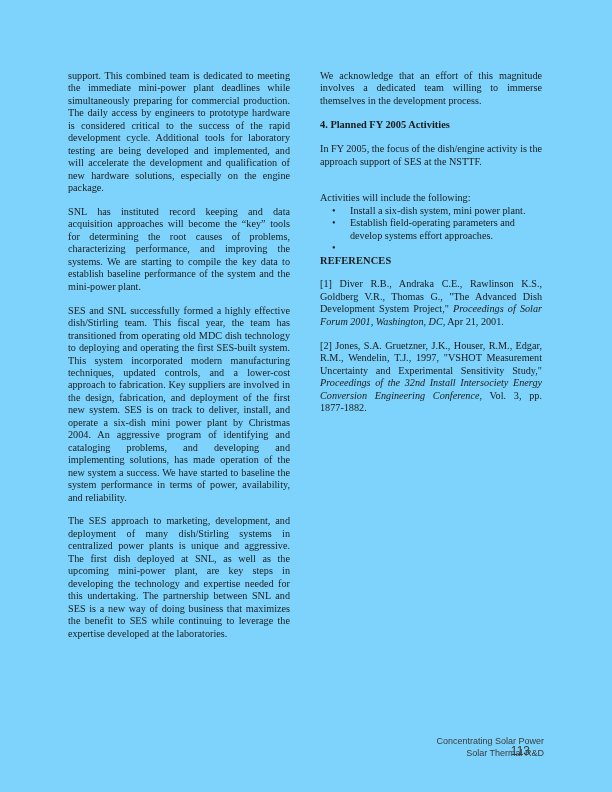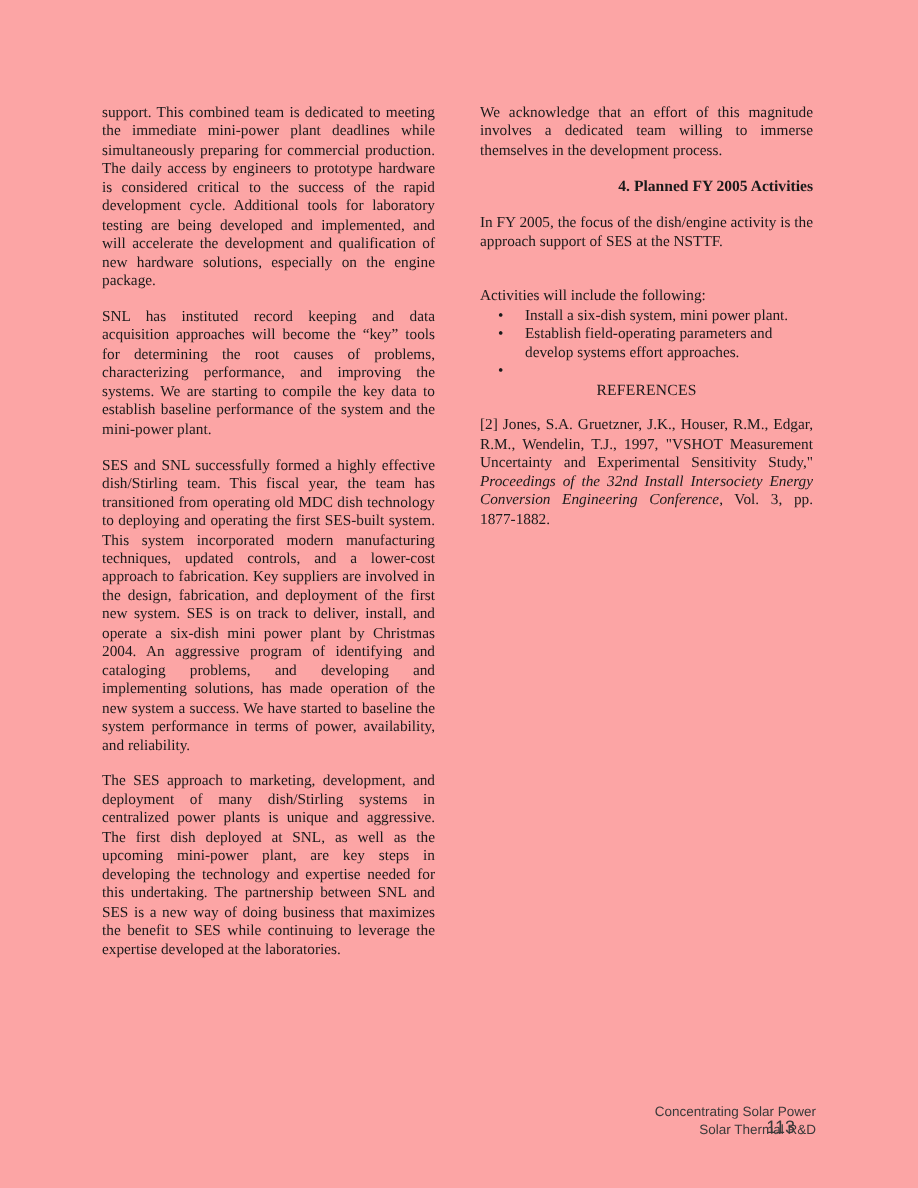--- a/index.html
+++ b/index.html
@@ -15,21 +15,21 @@
     color: #1a1a1a;
     overflow: hidden;
   }
 
   .page {
     position: absolute;
     left: 0;
     top: 0;
     width: 612px;
     height: 792px;
-    background: #fca5a5;
+    background: #7dd3fc;
   }
 
   .columns {
     position: absolute;
     left: 68px;
     top: 70px;
     width: 476px;
   }
 
   .col {
@@ -50,29 +50,29 @@
     hyphens: none;
   }
 
   p.body-text.no-gap { margin-bottom: 0; margin-top: 24px; }
 
   h2.section-heading {
     margin: 0 0 12px 0;
     font-size: 10.4px;
     line-height: 12.45px;
     font-weight: bold;
-    text-align: right;
+    text-align: left;
   }
 
   h3.refs-heading {
     margin: 13px 0 11px 0;
     font-size: 10.4px;
     line-height: 12.45px;
-    font-weight: normal;
-    text-align: center;
+    font-weight: bold;
+    text-align: left;
     letter-spacing: 0.15px;
   }
 
   ul.bullet-list {
     margin: 0 0 11.5px 0;
     padding: 0;
     list-style: none;
   }
   ul.bullet-list li {
     position: relative;
@@ -160,20 +160,23 @@
           <span class="bullet-dot">•</span>
           <span>Establish field-operating parameters and develop systems effort approaches.</span>
         </li>
         <li>
           <span class="bullet-dot">•</span>
         </li>
       </ul>
 
       <h3 class="refs-heading">REFERENCES</h3>
 
+      <p class="reference">
+        <span>[1] Diver R.B., Andraka C.E., Rawlinson K.S., Goldberg V.R., Thomas G., "The Advanced Dish Development System Project," </span><span class="ital">Proceedings of Solar Forum 2001, Washington, DC</span><span>, Apr 21, 2001.</span>
+      </p>
 
       <p class="reference">
         <span>[2] Jones, S.A. Gruetzner, J.K., Houser, R.M., Edgar, R.M., Wendelin, T.J., 1997, "VSHOT Measurement Uncertainty and Experimental Sensitivity Study," </span><span class="ital">Proceedings of the 32nd Install Intersociety Energy Conversion Engineering Conference</span><span>, Vol. 3, pp. 1877-1882.</span>
       </p>
     </div>
 
   </div>
 
   <div class="footer">
     <div class="page-number">113</div>

